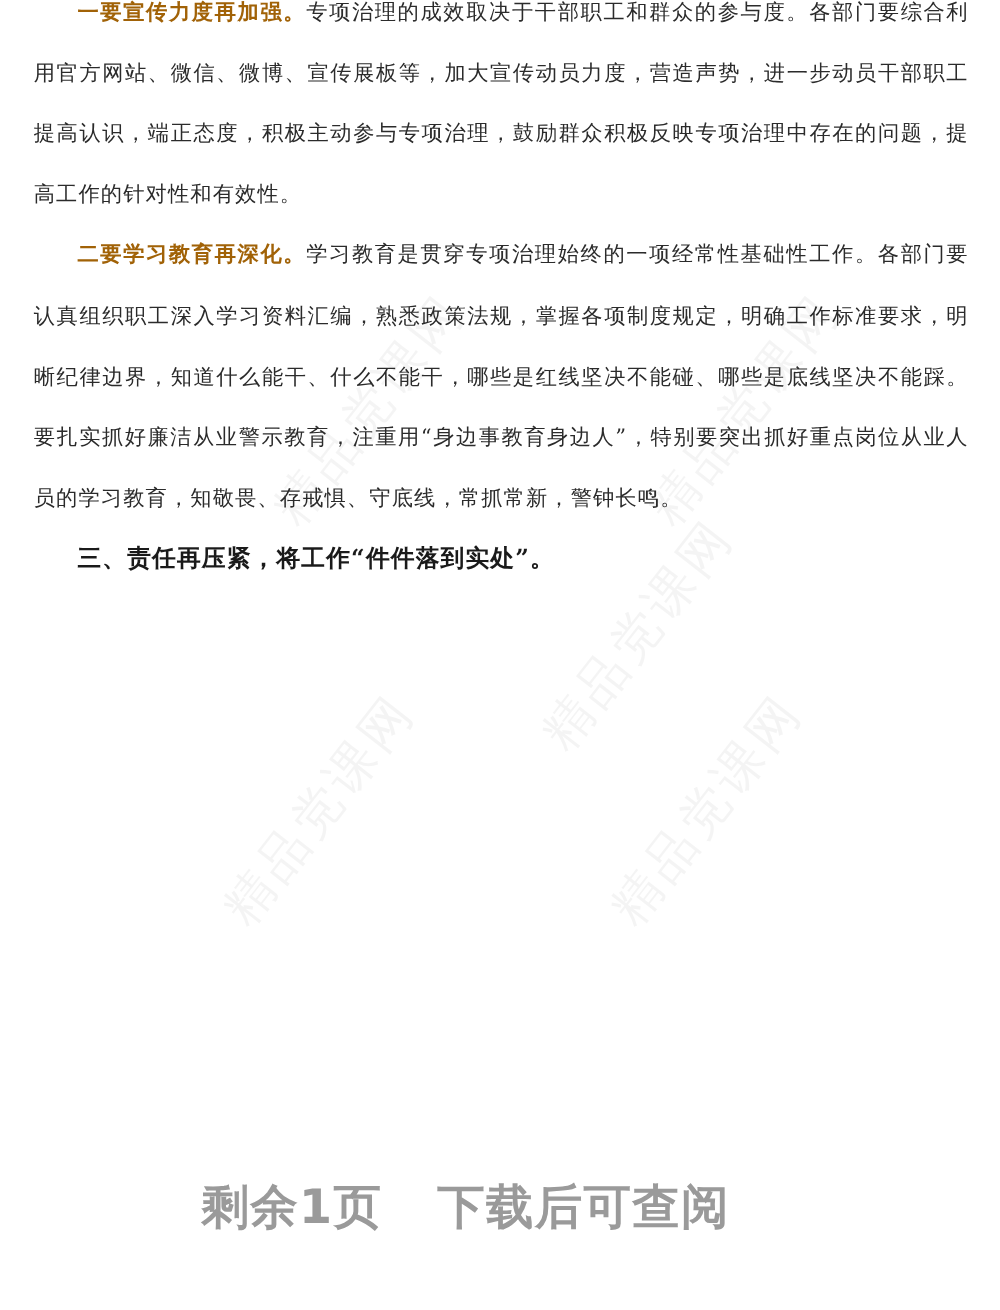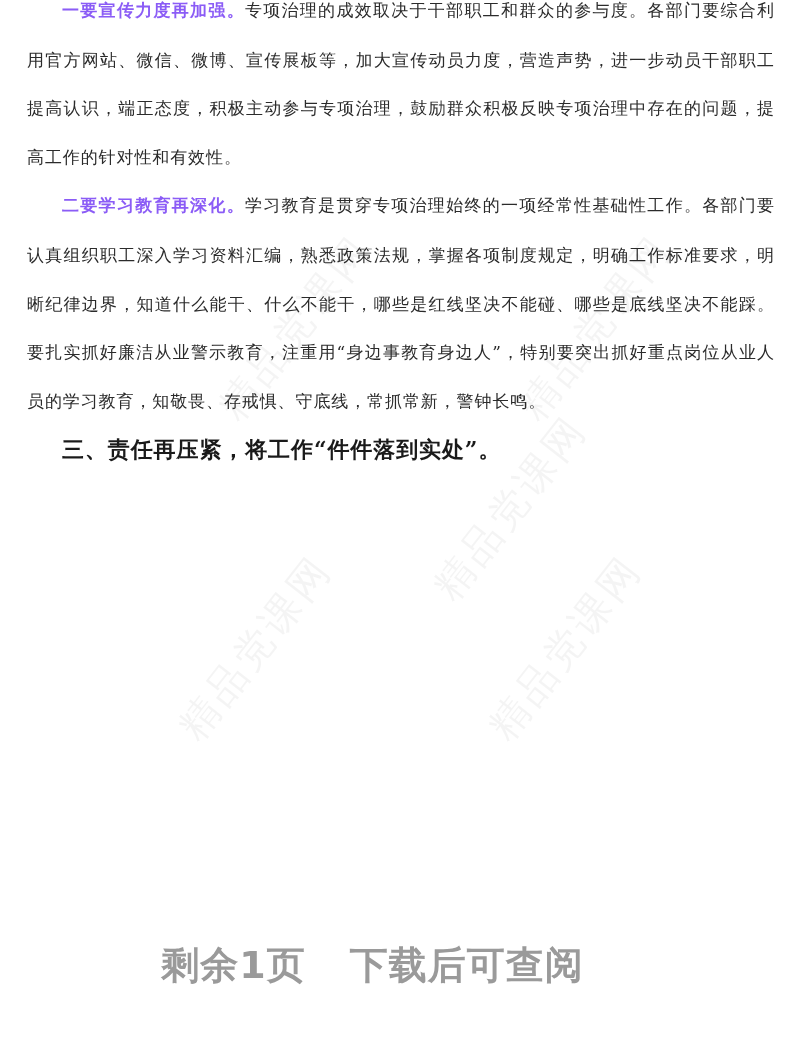--- a/index.html
+++ b/index.html
@@ -25,26 +25,25 @@
       margin: 0;
       font-size: 17px;
       line-height: 48.6px;
       text-indent: 35px;
       text-align: justify;
       letter-spacing: 0.9px;
       word-break: break-all;
     }
     .para .lead {
       font-weight: bold;
-      color: #8b5cf6;
-      font-family: Liberation Serif, serif;
+      color: #a16207;
     }
     .section-heading {
       margin: 0;
-      font-size: 22px;
+      font-size: 19px;
       line-height: 48.6px;
       text-indent: 35px;
       font-weight: bold;
       letter-spacing: 0.9px;
       color: #1a1a1a;
     }
     .banner {
       position: absolute;
       left: 0;
       top: 940px;

